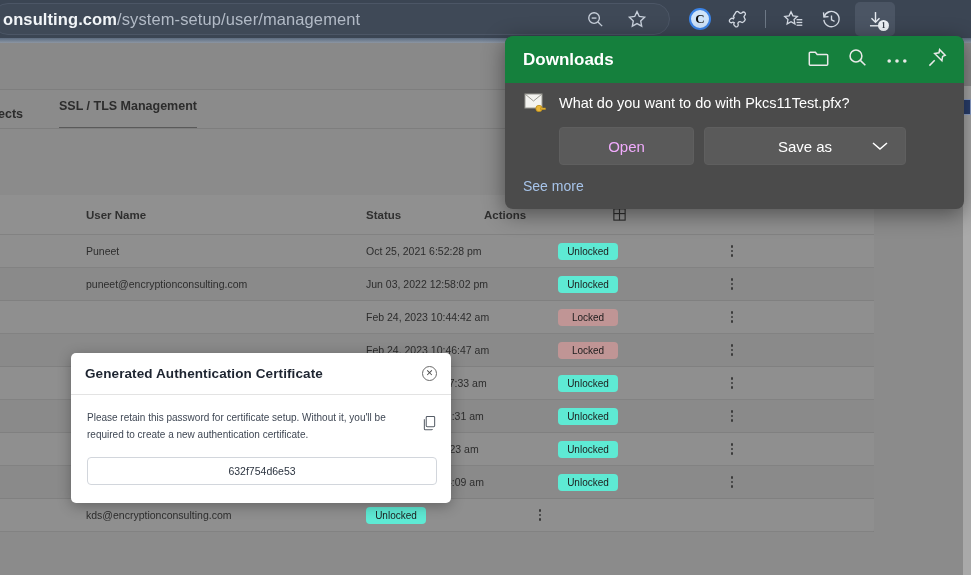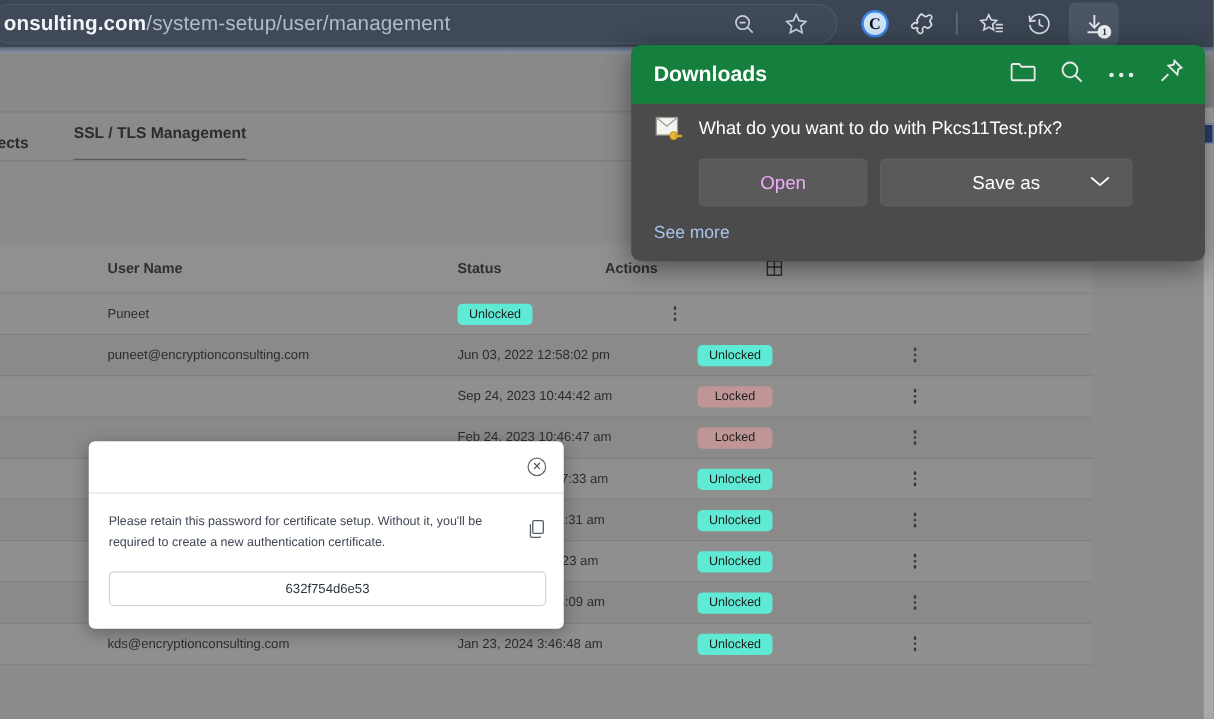--- a/index.html
+++ b/index.html
@@ -211,20 +211,21 @@
           <svg width="15" height="15" viewBox="0 0 16 16" fill="none" stroke="#2e2e2e" stroke-width="1.2">
             <rect x="2" y="2" width="12" height="12"></rect>
             <line x1="8" y1="2" x2="8" y2="14"></line>
             <line x1="2" y1="7" x2="14" y2="7"></line>
           </svg>
         </div>
       </div>
       <div id="rows">
           <div class="trow">
             <div class="col-user">Puneet</div>
+            <div class="col-date">Oct 25, 2021 6:52:28 pm</div>
             <div class="col-status"><span class="badge unlocked">Unlocked</span></div>
             <div class="col-actions">
               <span class="kebab">
                 <i></i>
                 <i></i>
                 <i></i>
               </span>
             </div>
             <div class="col-tool"></div>
           </div>
@@ -236,21 +237,21 @@
               <span class="kebab">
                 <i></i>
                 <i></i>
                 <i></i>
               </span>
             </div>
             <div class="col-tool"></div>
           </div>
           <div class="trow">
             <div class="col-user"></div>
-            <div class="col-date">Sep 24, 2023 10:44:42 am</div>
+            <div class="col-date">Feb 24, 2023 10:44:42 am</div>
             <div class="col-status"><span class="badge locked">Locked</span></div>
             <div class="col-actions">
               <span class="kebab">
                 <i></i>
                 <i></i>
                 <i></i>
               </span>
             </div>
             <div class="col-tool"></div>
           </div>
@@ -314,41 +315,41 @@
               <span class="kebab">
                 <i></i>
                 <i></i>
                 <i></i>
               </span>
             </div>
             <div class="col-tool"></div>
           </div>
           <div class="trow">
             <div class="col-user">kds@encryptionconsulting.com</div>
-            <div class="col-date">Jan 23, 2024 3:46:48 am</div>
             <div class="col-status"><span class="badge unlocked">Unlocked</span></div>
             <div class="col-actions">
               <span class="kebab">
                 <i></i>
                 <i></i>
                 <i></i>
               </span>
             </div>
             <div class="col-tool"></div>
           </div>
         </div>
     </div>
 
     <div class="right-sliver">
       <div class="sliver-chip"></div>
     </div>
   </div>
 
   <div class="modal">
     <div class="modal-head">
+      <div class="modal-title">Generated Authentication Certificate</div>
       <div class="modal-close">✕</div>
     </div>
     <div class="modal-body">
       <div class="modal-msg-row">
         <div class="modal-msg">Please retain this password for certificate setup. Without it, you'll be required to create a new authentication certificate.</div>
         <div class="copy-icon">
           <svg width="15" height="16" viewBox="0 0 16 17" fill="none" stroke="#555c66" stroke-width="1.1">
             <rect x="4.5" y="1.5" width="9" height="11" rx="1"></rect>
             <path d="M11 14.8a1 1 0 0 1-1 1H3.5a1 1 0 0 1-1-1V4.6"></path>
           </svg>

